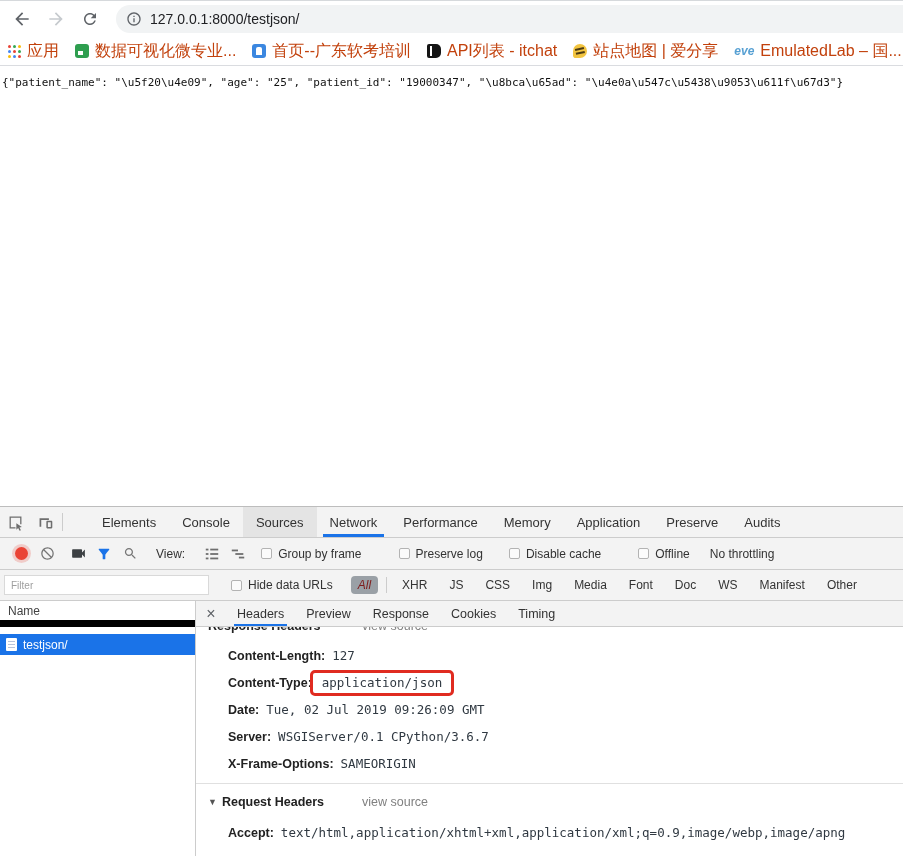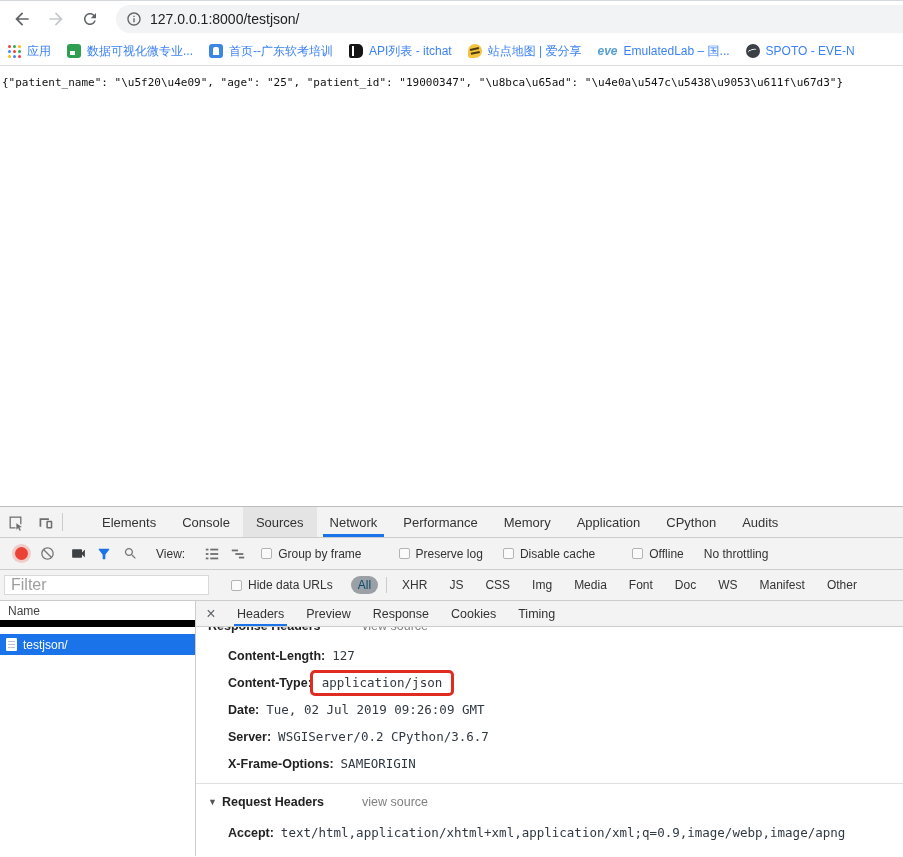--- a/index.html
+++ b/index.html
@@ -8,21 +8,21 @@
 
   
   .toolbar { height:36px; display:flex; align-items:center; padding:0 0 0 8px; background:#fff;text-align:center; }
   .nav-btn { width:28px; height:28px; display:flex; align-items:center; justify-content:center; border-radius:50%; margin-right:6px; flex:0 0 auto; }
   .addr { flex:1; height:28px; margin-left:6px; background:#f1f3f4; border-radius:14px 0 0 14px; display:flex; align-items:center; padding:0 10px; overflow:hidden; }
   .addr .url { font-size:14px; color:#202124; margin-left:8px; white-space:nowrap; }
 
   
   .bookmarks { height:29px; display:flex; align-items:center; padding:0 8px; border-bottom:1px solid #dadce0; background:#fff; white-space:nowrap; overflow:hidden; }
   .bm { display:flex; align-items:center; margin-right:16px; flex:0 0 auto; }
-  .bm .lbl { font-size:12px; color:#3b82f6; margin-left:6px; }
+  .bm .lbl { font-size:16px; color:#c2410c; margin-left:6px; }
   .apps-grid { width:13px; height:13px; display:grid; grid-template-columns:repeat(3,3px); grid-template-rows:repeat(3,3px); gap:2px; }
   .apps-grid i { border-radius:50%; }
   .fav { width:14px; height:14px; border-radius:3px; position:relative; flex:0 0 auto; }
   .fav.green { background:#2e9e4f; } .fav.green::after{ content:""; position:absolute; left:3px; bottom:3px; width:5px; height:4px; background:#fff; }
   .fav.blue { background:#3b87e0; } .fav.blue::after{ content:""; position:absolute; left:4px; top:3px; width:6px; height:8px; background:#fff; border-radius:2px 2px 0 0; }
   .fav.book { background:#151515; border-radius:2px 5px 5px 2px; } .fav.book::after{ content:""; position:absolute; left:3px; top:2px; bottom:2px; width:2px; background:#fff; }
   .fav.bee { background:#f2c440; border-radius:50% 50% 50% 20%; } .fav.bee::after{ content:""; position:absolute; left:2px; top:4px; width:9px; height:2px; background:#4c3b12; box-shadow:0 4px 0 #4c3b12; transform:rotate(-12deg); }
   .fav.eve { background:none; width:20px; font-size:12px; font-style:italic; font-weight:bold; color:#57a0d3; line-height:14px; text-align:center; }
   .fav.globe { background:#3a4045; border-radius:50%; } .fav.globe::after{ content:""; position:absolute; left:2px; top:5px; width:9px; height:4px; border-top:1.5px solid #fff; border-radius:50%; transform:rotate(-18deg); }
 
@@ -41,24 +41,24 @@
   .dt-tab.active::after { content:""; position:absolute; left:6px; right:6px; bottom:0; height:3px; background:#1a73e8; }
 
   .net-toolbar { height:32px; background:#f3f3f3; border-bottom:1px solid #ccc; display:flex; align-items:center; padding:0 8px; flex:0 0 auto; }
   .tool { display:flex; align-items:center; justify-content:center; width:26px; height:24px; flex:0 0 auto; }
   .rec-dot { width:13px; height:13px; border-radius:50%; box-shadow:0 0 0 3px rgba(234,67,53,.22); }
   .cb { width:11px; height:11px; background:#fbfbfb; border:1px solid #b3b3b3; border-radius:2px; margin-right:6px; flex:0 0 auto; }
   .tlabel { margin-right:14px; white-space:nowrap; }
   .cbgroup { display:flex; align-items:center; margin-right:6px; }
 
   .filter-bar { height:31px; background:#f3f3f3; border-bottom:1px solid #ccc; display:flex; align-items:center; padding:0 4px; flex:0 0 auto; }
-  .filter-input { width:205px; height:20px; border:1px solid #d9d9d9; background:#fff; font-size:16px; padding:0 6px; color:#333; margin-right:22px; font-family:"Liberation Sans",sans-serif; }
+  .filter-input { width:205px; height:20px; border:1px solid #d9d9d9; background:#fff; font-size:10px; padding:0 6px; color:#333; margin-right:22px; font-family:"Liberation Sans",sans-serif; }
   .filter-input::placeholder { color:#9e9e9e; }
   .pill { padding:2px 7px; margin:0 4px; color:#333; white-space:nowrap; }
-  .pill.on { background:#9aa0a6; color:#0c4a6e; border-radius:9px; }
+  .pill.on { background:#9aa0a6; color:#7f1d1d; border-radius:4px;font-style:italic; }
 
   .net-main { flex:1; display:flex; min-height:0; }
   .req-col { width:196px; flex:0 0 auto; border-right:1px solid #ccc; display:flex; flex-direction:column; background:#fff; }
   .req-head { height:26px; border-bottom:7px solid #000000; display:flex; align-items:center; padding:0 8px; color:#424242; flex:0 0 auto; background:#fff; }
   .req-rows { flex:1; }
   .req-row { height:21px; display:flex; align-items:center; padding:0 6px; background:#1a73e8; color:#fff; margin-top:7px; }
   .doc-icon { width:11px; height:13px; background:#fff; border-radius:1px; margin-right:6px; position:relative; flex:0 0 auto; }
   .doc-icon::after { content:""; position:absolute; left:2px; top:3px; width:7px; height:7px;
     background:linear-gradient(#b9c4da 1px, transparent 1px); background-size:7px 3px; }
   .req-status { height:25px; border-top:1px solid #ccc; background:#f3f3f3; display:flex; align-items:center; padding:0 10px; color:#5f6368; flex:0 0 auto; }
@@ -201,21 +201,21 @@
       <div class="dt-tab">
           <span>Performance</span>
         </div>
       <div class="dt-tab">
           <span>Memory</span>
         </div>
       <div class="dt-tab">
           <span>Application</span>
         </div>
       <div class="dt-tab">
-          <span>CPython</span>
+          <span>Preserve</span>
         </div>
       <div class="dt-tab">
           <span>Audits</span>
         </div>
     </div>
 
     <div class="net-toolbar">
       <div class="tool">
           <span class="rec-dot" style="background:#ea4335"></span>
         </div>
@@ -277,21 +277,21 @@
       </div>
       <div class="cbgroup" style="margin-left:10px">
         <span class="cb"></span>
         <span class="tlabel">Group by frame</span>
       </div>
       <div class="vdiv"></div>
       <div class="cbgroup" style="margin-left:12px">
         <span class="cb"></span>
         <span class="tlabel">Preserve log</span>
       </div>
-      <div class="cbgroup" style="margin-left:0">
+      <div class="cbgroup" style="margin-left:6px">
         <span class="cb"></span>
         <span class="tlabel">Disable cache</span>
       </div>
       <div class="vdiv"></div>
       <div class="cbgroup" style="margin-left:12px">
         <span class="cb"></span>
         <span class="tlabel">Offline</span>
       </div>
       <span class="tlabel">No throttling</span>
     </div>
@@ -361,21 +361,21 @@
           <div class="hrow">
             <span class="hname">Content-Type</span>
             <span class="hval red-box">application/json</span>
           </div>
           <div class="hrow">
             <span class="hname">Date</span>
             <span class="hval">Tue, 02 Jul 2019 09:26:09 GMT</span>
           </div>
           <div class="hrow">
             <span class="hname">Server</span>
-            <span class="hval">WSGIServer/0.2 CPython/3.6.7</span>
+            <span class="hval">WSGIServer/0.1 CPython/3.6.7</span>
           </div>
           <div class="hrow">
             <span class="hname">X-Frame-Options</span>
             <span class="hval">SAMEORIGIN</span>
           </div>
 
           <div class="sep"></div>
 
           <div class="secrow">
             <span class="tri">▼</span>

